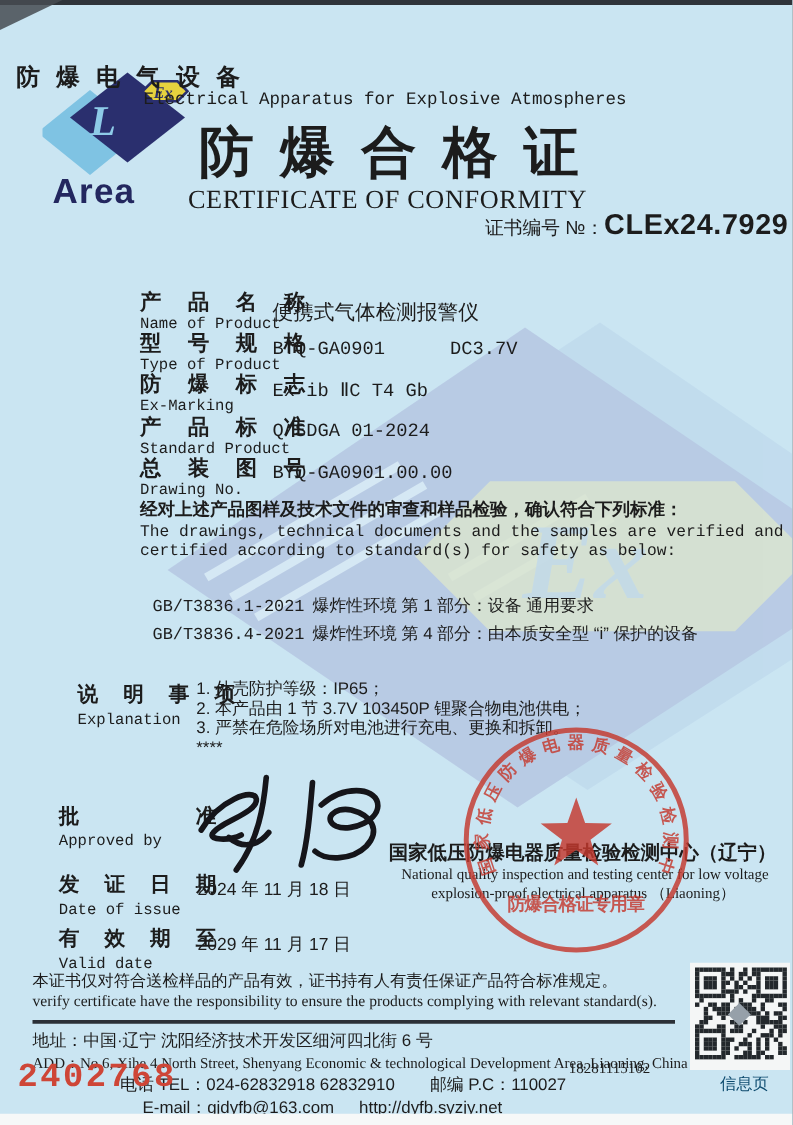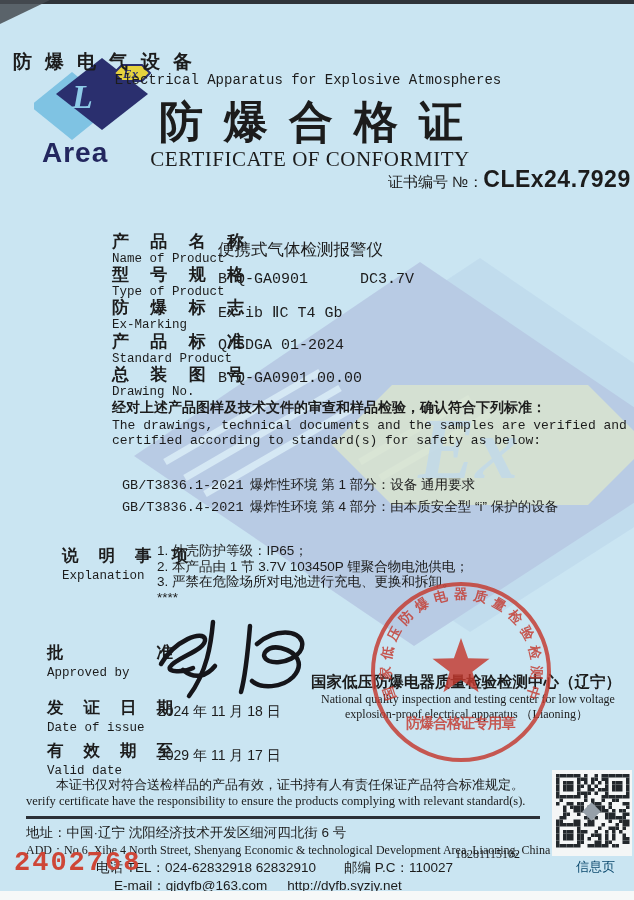--- a/index.html
+++ b/index.html
@@ -54,21 +54,21 @@
   .date-val{position:absolute;left:158px;font-size:14px;white-space:nowrap;}
 
   
   .auth-cn{left:311px;top:672px;font-size:15.5px;font-weight:bold;white-space:nowrap;}
   .auth-en1{left:321px;top:692px;font-size:12px;white-space:nowrap;}
   .auth-en2{left:345px;top:706px;font-size:12px;white-space:nowrap;}
   .stamp{left:363px;top:576px;opacity:.82;}
 
   
   .disc{left:26px;top:776px;}
-  .disc .cn{font-size:13px;white-space:nowrap;margin-left:30px;}
+  .disc .cn{font-size:13px;white-space:nowrap;}
   .disc .en{font-size:12.5px;line-height:14px;white-space:nowrap;}
   .rule{left:26px;top:816px;width:514px;height:3px;background:#2b3037;}
   .contact{left:26px;top:824px;}
   .contact .l1{font-size:13.5px;white-space:nowrap;}
   .contact .l2{font-size:12px;white-space:nowrap;}
   .contact .l3{font-size:13.5px;margin-left:70px;white-space:nowrap;}
   .contact .l4{font-size:13.5px;margin-left:88px;white-space:nowrap;}
   .phone{position:absolute;left:455px;top:847px;font-size:12px;}
   .qr{left:552px;top:770px;}
   .serial{left:14px;top:848px;font-size:27px;font-weight:bold;letter-spacing:2px;color:#ce4637;}

